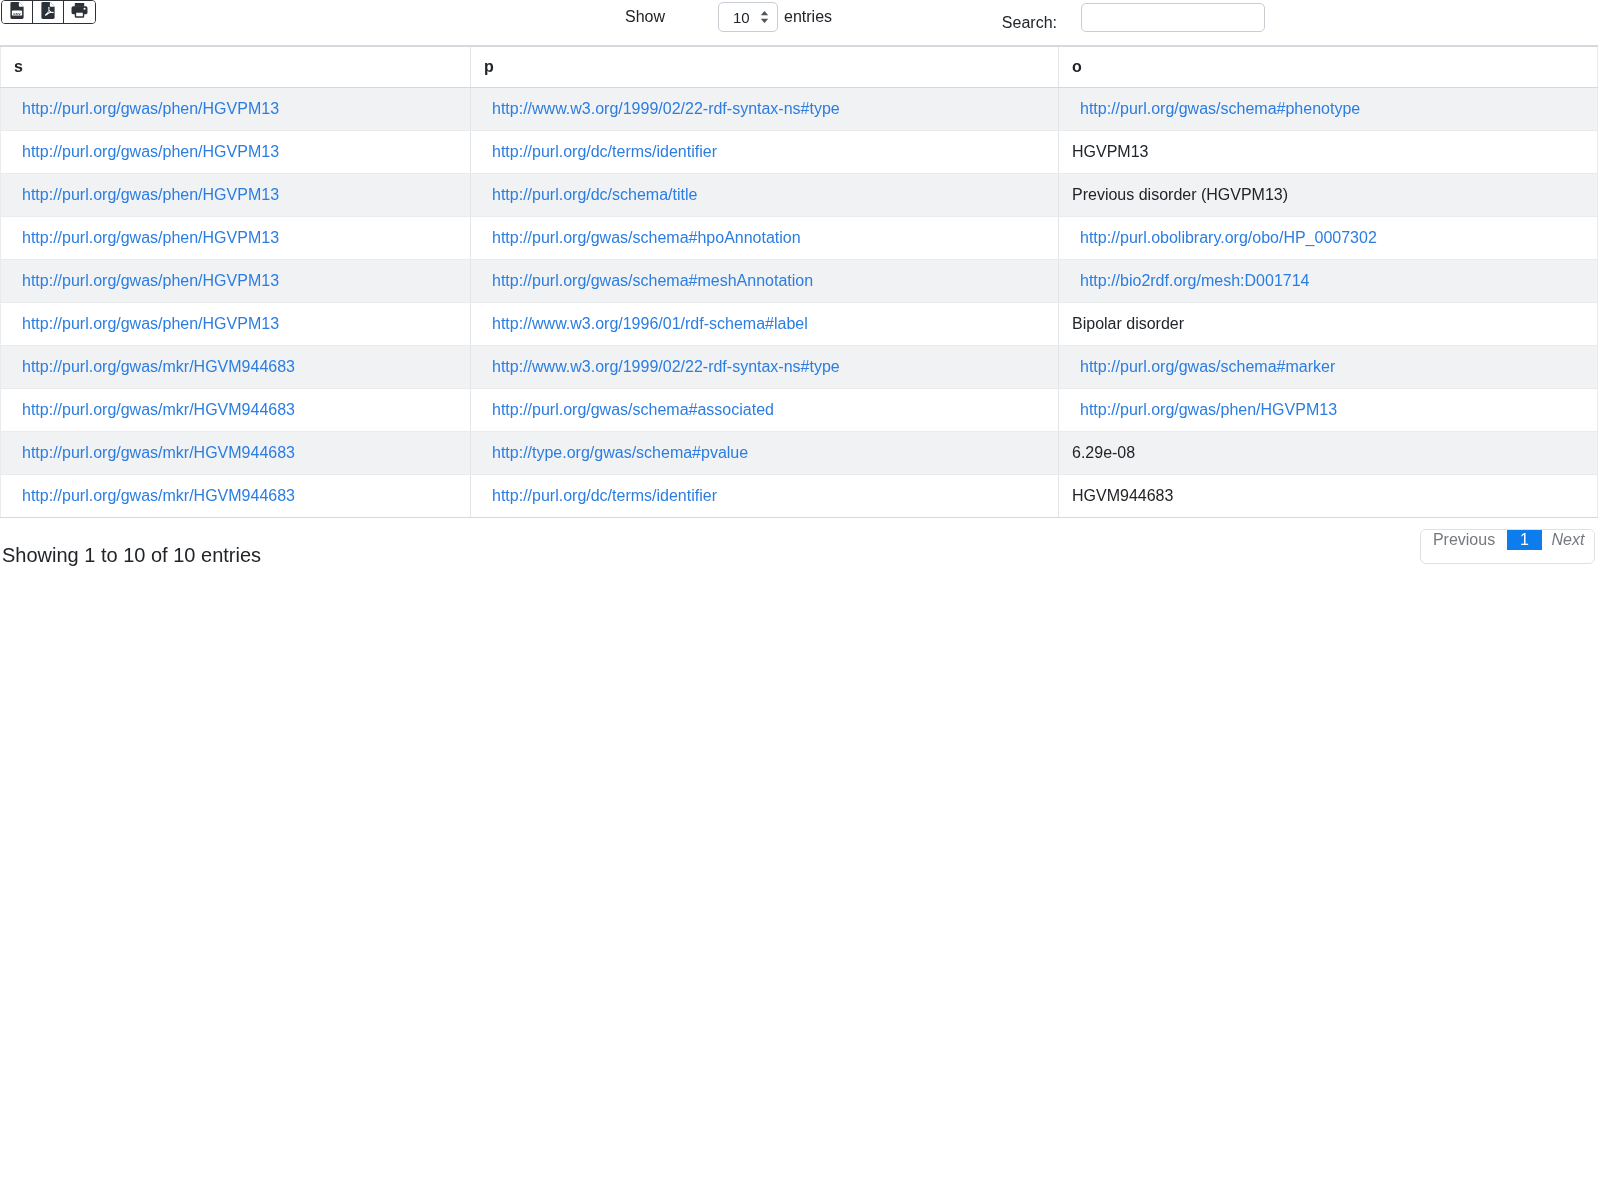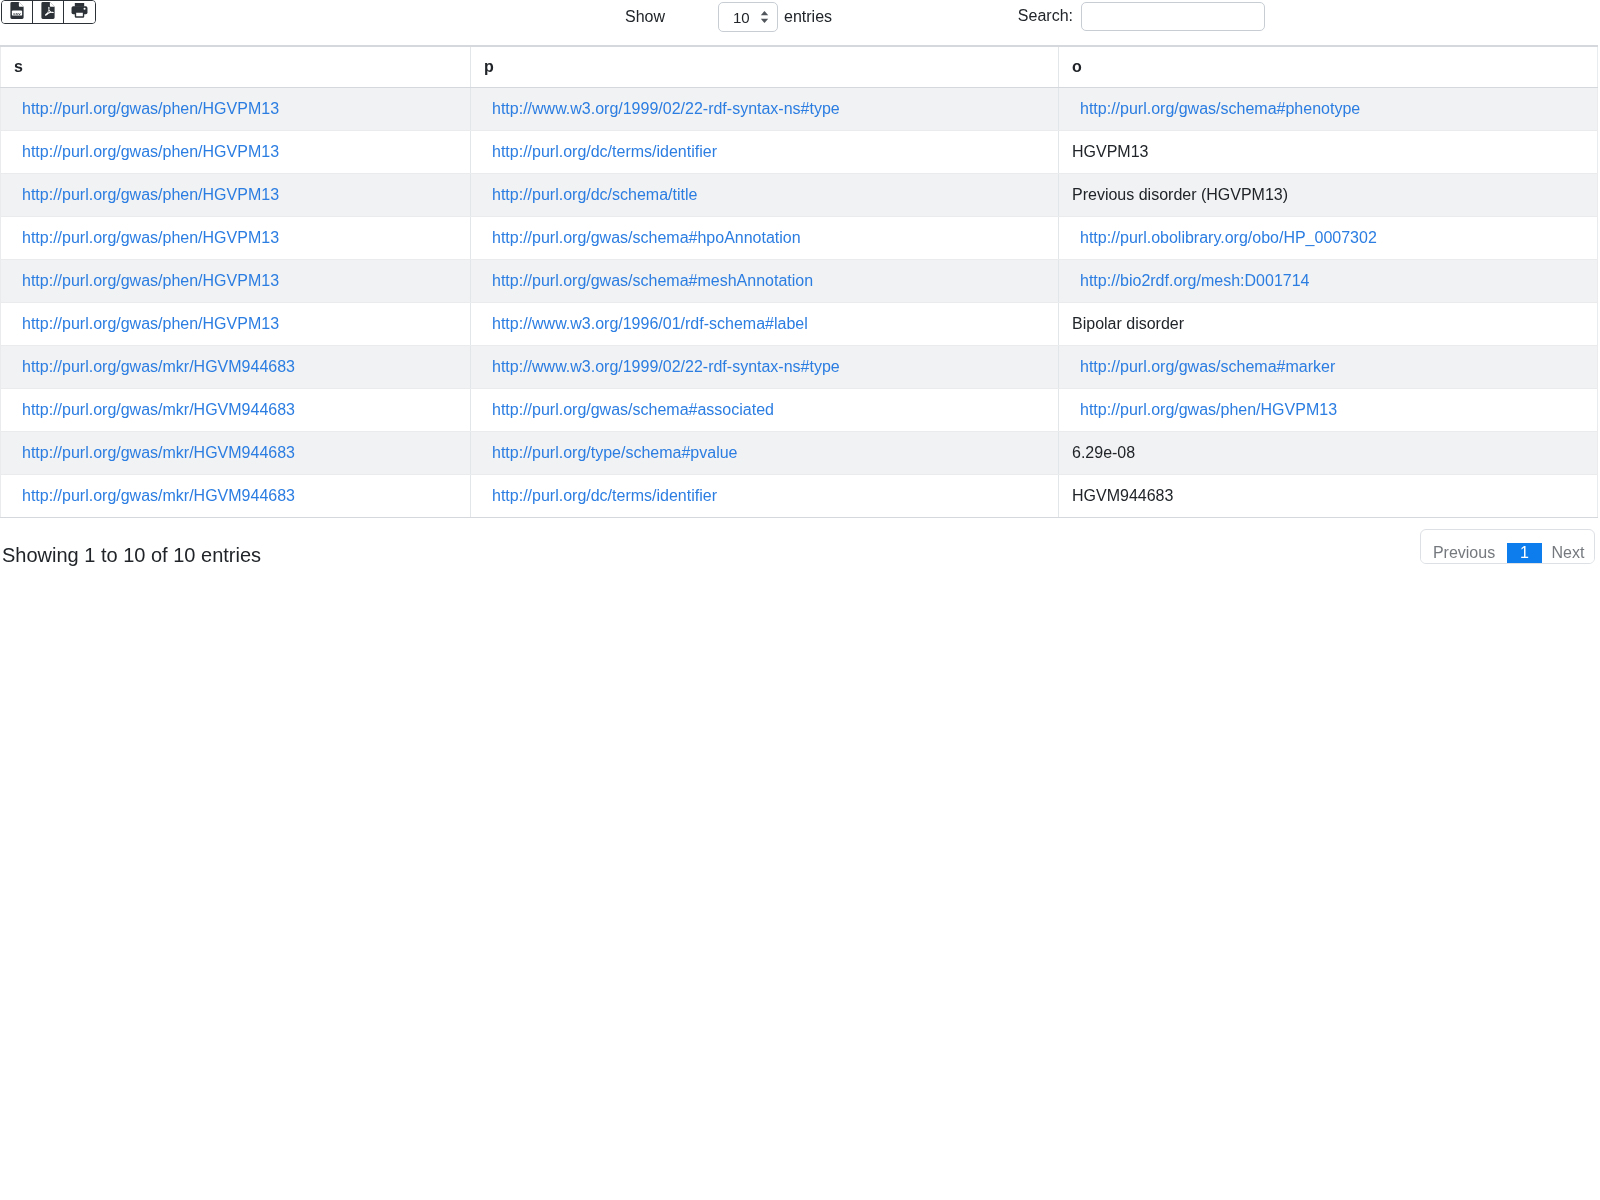--- a/index.html
+++ b/index.html
@@ -32,21 +32,21 @@
     background:#fff;border:none;border-right:1px solid var(--icon);padding:0;cursor:pointer;
     color:var(--icon);
   }
   .dt-button:last-child{border-right:none;}
   .length-ctrl{position:absolute;left:625px;top:0;height:34px;display:flex;align-items:center;gap:6px;}
   .fake-select{
     width:60px;height:30px;border:1px solid var(--ctrl-border);border-radius:5px;background:#fff;
     display:flex;align-items:center;justify-content:space-between;padding:0 8px 0 14px;
     font-size:15px;cursor:pointer;margin-left:47px;
   }
-  .search-ctrl{position:absolute;right:3px;top:0;height:32px;display:flex;align-items:center;gap:8px;}
+  .search-ctrl{position:absolute;right:3px;top:0;height:32px;display:flex;align-items:flex-end;gap:24px;}
   .search-input{
     width:184px;height:29px;border:1px solid var(--ctrl-border);border-radius:5px;background:#fff;
     padding:0 8px;font-size:15px;font-family:"Liberation Sans",sans-serif;outline:none;
   }
 
   
   table.dataTable{
     width:1598px;border-collapse:collapse;table-layout:fixed;
     border-top:2px solid var(--border-strong);
     border-left:1px solid var(--border-row);
@@ -68,29 +68,29 @@
     border-right:1px solid var(--border-col);
   }
   table.dataTable tbody tr:nth-child(odd) td{background:var(--stripe);}
   table.dataTable tbody tr:last-child td{border-bottom:1px solid var(--border-strong);}
   table.dataTable a{color:var(--link);text-decoration:none;cursor:pointer;margin-left:8px;}
 
   
   .footerbar{position:relative;height:80px;width:1600px;}
   .dt-info{position:absolute;left:2px;top:26px;font-size:20px;color:var(--text);}
   .dt-paging{
-    position:absolute;right:5px;top:11px;height:35px;display:flex;align-items:flex-end;
+    position:absolute;right:5px;top:11px;height:35px;display:flex;align-items:flex-start;
     border:1px solid #dde0e4;border-radius:6px;overflow:hidden;background:#fff;
   }
   .page-btn{
     border:none;background:#fff;color:var(--muted);font-size:16px;cursor:pointer;
     font-family:"Liberation Sans",sans-serif;display:flex;align-items:center;justify-content:center;
   }
   .page-btn.prev{width:86px;}
-  .page-btn.next{width:52px;}
+  .page-btn.next{width:52px;font-style:italic;}
   .page-btn.current{width:35px;background:var(--page-blue);color:#fff;}
 </style>
 </head>
 <body>
 
 <div class="topbar">
 
   <div class="dt-buttons">
     <button class="dt-button" title="CSV">
       <span>
@@ -187,21 +187,21 @@
         <td><a href="#">http://www.w3.org/1999/02/22-rdf-syntax-ns#type</a></td>
         <td><a href="#">http://purl.org/gwas/schema#marker</a></td>
       </tr>
       <tr>
         <td><a href="#">http://purl.org/gwas/mkr/HGVM944683</a></td>
         <td><a href="#">http://purl.org/gwas/schema#associated</a></td>
         <td><a href="#">http://purl.org/gwas/phen/HGVPM13</a></td>
       </tr>
       <tr>
         <td><a href="#">http://purl.org/gwas/mkr/HGVM944683</a></td>
-        <td><a href="#">http://purl.org/type/schema#pvalue</a></td>
+        <td><a href="#">http://type.org/gwas/schema#pvalue</a></td>
         <td>6.29e-08</td>
       </tr>
       <tr>
         <td><a href="#">http://purl.org/gwas/mkr/HGVM944683</a></td>
         <td><a href="#">http://purl.org/dc/terms/identifier</a></td>
         <td>HGVM944683</td>
       </tr>
     </tbody>
 </table>
 

